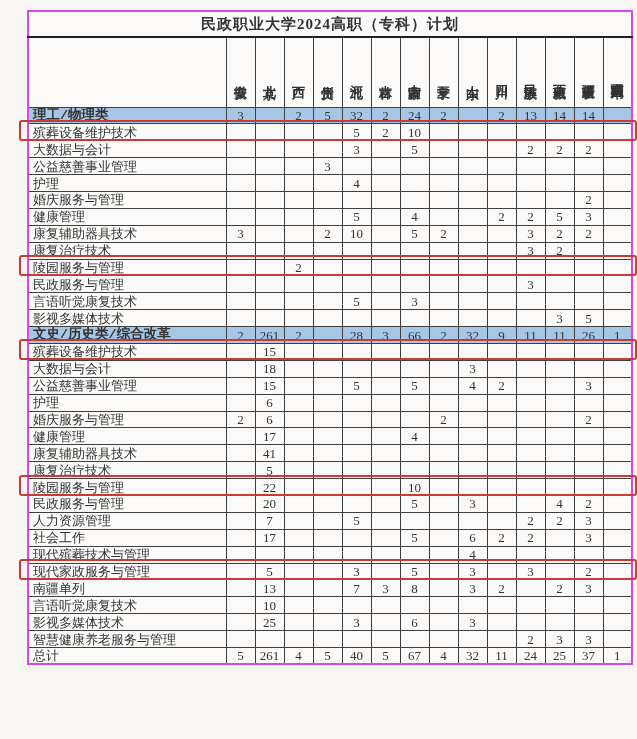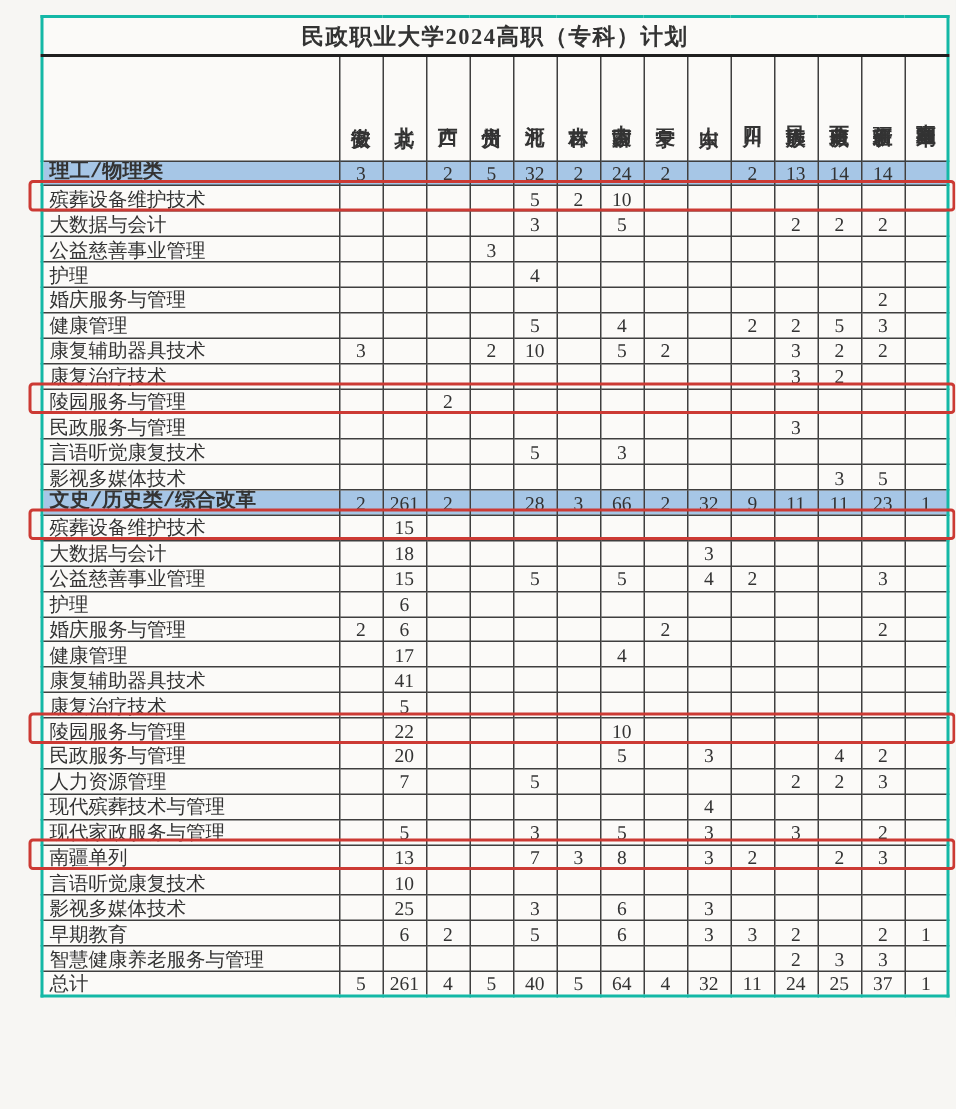--- a/index.html
+++ b/index.html
@@ -10,21 +10,21 @@
     background:#f7f6f3;
     padding:10px 0 0 27px;
     overflow:hidden;
   }
   .table-wrap { position:relative; width:max-content; }
   table {
     border-collapse:collapse;
     table-layout:fixed;
     width:604px;
     background:#fbfaf8;
-    border:2px solid #14b8a6;
+    border:2px solid #d946ef;
   }
   col.name-col { width:198px; }
   col.val-col  { width:29px; }
   th,td { border:1px solid #3f3f3f; color:#333; }
   .title-cell {
     height:26px;
     font-size:15px; font-weight:bold; letter-spacing:1px;
     text-align:center; vertical-align:middle;
     border-bottom:2px solid #1f1f1f;
   }
@@ -325,21 +325,21 @@
             <td class="val-cell">2</td>
             <td class="val-cell"></td>
             <td class="val-cell">28</td>
             <td class="val-cell">3</td>
             <td class="val-cell">66</td>
             <td class="val-cell">2</td>
             <td class="val-cell">32</td>
             <td class="val-cell">9</td>
             <td class="val-cell">11</td>
             <td class="val-cell">11</td>
-            <td class="val-cell">23</td>
+            <td class="val-cell">26</td>
             <td class="val-cell">1</td>
           </tr>
           <tr class="data-row hl">
             <td class="name-cell">殡葬设备维护技术</td>
             <td class="val-cell"></td>
             <td class="val-cell">15</td>
             <td class="val-cell"></td>
             <td class="val-cell"></td>
             <td class="val-cell"></td>
             <td class="val-cell"></td>
@@ -515,20 +515,37 @@
             <td class="val-cell"></td>
             <td class="val-cell"></td>
             <td class="val-cell"></td>
             <td class="val-cell"></td>
             <td class="val-cell"></td>
             <td class="val-cell">2</td>
             <td class="val-cell">2</td>
             <td class="val-cell">3</td>
             <td class="val-cell"></td>
           </tr>
+          <tr class="data-row">
+            <td class="name-cell">社会工作</td>
+            <td class="val-cell"></td>
+            <td class="val-cell">17</td>
+            <td class="val-cell"></td>
+            <td class="val-cell"></td>
+            <td class="val-cell"></td>
+            <td class="val-cell"></td>
+            <td class="val-cell">5</td>
+            <td class="val-cell"></td>
+            <td class="val-cell">6</td>
+            <td class="val-cell">2</td>
+            <td class="val-cell">2</td>
+            <td class="val-cell"></td>
+            <td class="val-cell">3</td>
+            <td class="val-cell"></td>
+          </tr>
           <tr class="data-row hl">
             <td class="name-cell">现代殡葬技术与管理</td>
             <td class="val-cell"></td>
             <td class="val-cell"></td>
             <td class="val-cell"></td>
             <td class="val-cell"></td>
             <td class="val-cell"></td>
             <td class="val-cell"></td>
             <td class="val-cell"></td>
             <td class="val-cell"></td>
@@ -601,37 +618,20 @@
             <td class="val-cell">6</td>
             <td class="val-cell"></td>
             <td class="val-cell">3</td>
             <td class="val-cell"></td>
             <td class="val-cell"></td>
             <td class="val-cell"></td>
             <td class="val-cell"></td>
             <td class="val-cell"></td>
           </tr>
           <tr class="data-row">
-            <td class="name-cell">早期教育</td>
-            <td class="val-cell"></td>
-            <td class="val-cell">6</td>
-            <td class="val-cell">2</td>
-            <td class="val-cell"></td>
-            <td class="val-cell">5</td>
-            <td class="val-cell"></td>
-            <td class="val-cell">6</td>
-            <td class="val-cell"></td>
-            <td class="val-cell">3</td>
-            <td class="val-cell">3</td>
-            <td class="val-cell">2</td>
-            <td class="val-cell"></td>
-            <td class="val-cell">2</td>
-            <td class="val-cell">1</td>
-          </tr>
-          <tr class="data-row">
             <td class="name-cell">智慧健康养老服务与管理</td>
             <td class="val-cell"></td>
             <td class="val-cell"></td>
             <td class="val-cell"></td>
             <td class="val-cell"></td>
             <td class="val-cell"></td>
             <td class="val-cell"></td>
             <td class="val-cell"></td>
             <td class="val-cell"></td>
             <td class="val-cell"></td>
@@ -642,21 +642,21 @@
             <td class="val-cell"></td>
           </tr>
           <tr class="total-row">
             <td class="name-cell">总计</td>
             <td class="val-cell">5</td>
             <td class="val-cell">261</td>
             <td class="val-cell">4</td>
             <td class="val-cell">5</td>
             <td class="val-cell">40</td>
             <td class="val-cell">5</td>
-            <td class="val-cell">64</td>
+            <td class="val-cell">67</td>
             <td class="val-cell">4</td>
             <td class="val-cell">32</td>
             <td class="val-cell">11</td>
             <td class="val-cell">24</td>
             <td class="val-cell">25</td>
             <td class="val-cell">37</td>
             <td class="val-cell">1</td>
           </tr>
         </tbody>
     </table>

